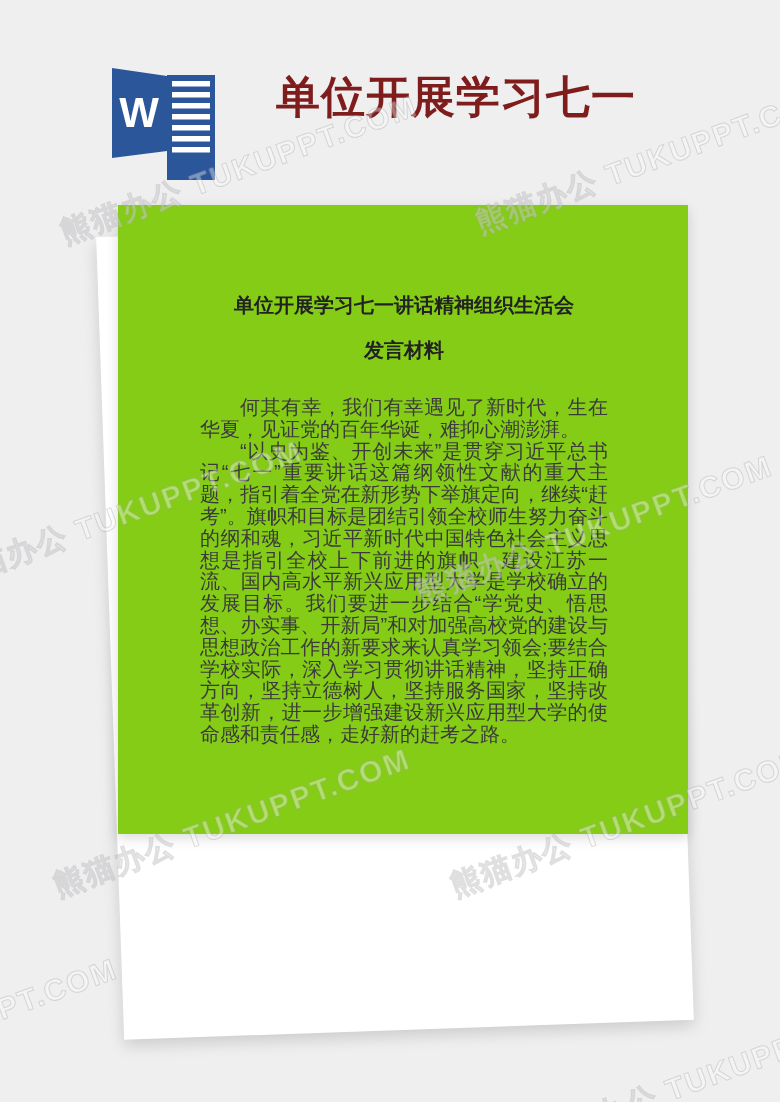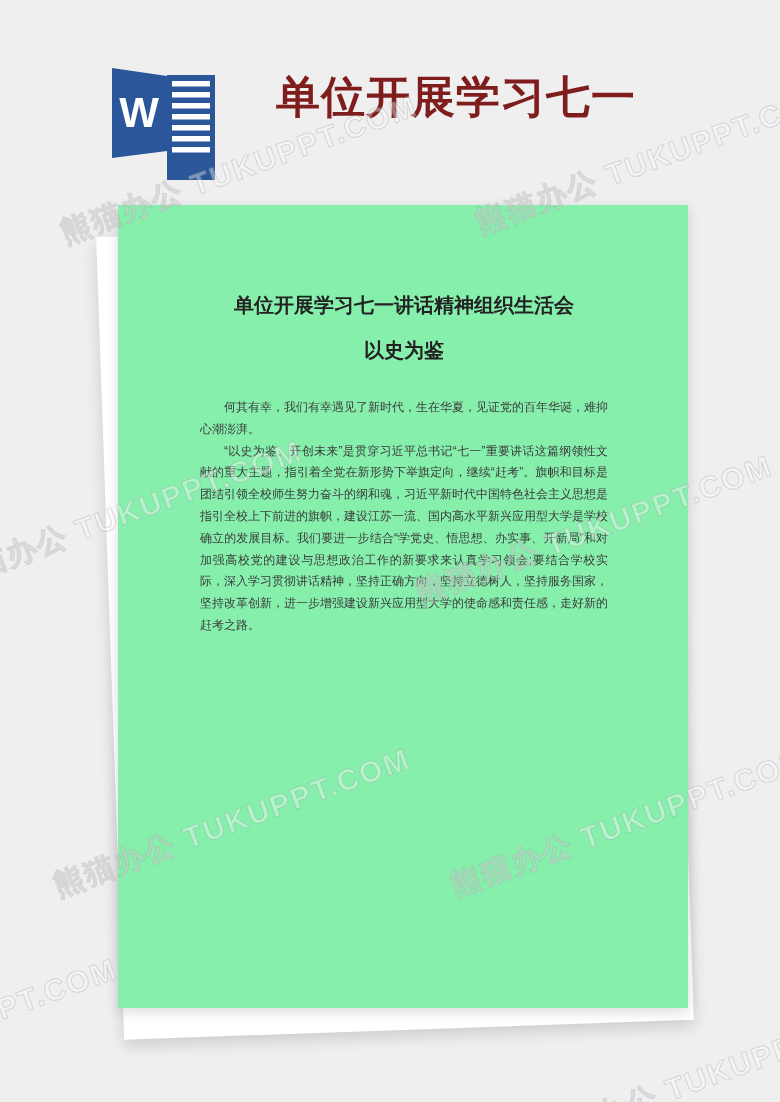--- a/index.html
+++ b/index.html
@@ -60,39 +60,39 @@
     background: #ffffff;
     transform: translate(-8px, 22px) rotate(-2deg);
     box-shadow: 0 6px 16px rgba(0,0,0,0.15);
     z-index: 1;
   }
   .page {
     position: absolute;
     left: 118px;
     top: 205px;
     width: 570px;
-    height: 803px;
-    background: #86efac;
+    height: 629px;
+    background: #84cc16;
     box-shadow: 0 4px 12px rgba(0,0,0,0.14);
     z-index: 2;
     box-sizing: border-box;
     padding: 78px 80px 0 82px;
     overflow: hidden;
   }
   .doc-title {
     font-size: 20px;
     font-weight: bold;
     color: #222222;
     text-align: center;
     line-height: 45px;
     font-family: "Liberation Sans", sans-serif;
   }
   .doc-body {
     margin-top: 24px;
-    font-size: 12px;
+    font-size: 20px;
     line-height: 21.8px;
     color: #3b3b3b;
     text-align: justify;
   }
   .doc-body p {
     margin: 0;
     text-indent: 2em;
     word-break: break-all;
   }
 
@@ -145,21 +145,21 @@
     <div class="header-title">
       <div>单位开展学习七一</div>
     </div>
   </div>
 
   <div class="page-back"></div>
 
   <div class="page">
     <div class="doc-title">
       <div>单位开展学习七一讲话精神组织生活会</div>
-      <div>以史为鉴</div>
+      <div>发言材料</div>
     </div>
     <div class="doc-body">
       <p>何其有幸，我们有幸遇见了新时代，生在华夏，见证党的百年华诞，难抑心潮澎湃。</p>
       <p>“以史为鉴、开创未来”是贯穿习近平总书记“七一”重要讲话这篇纲领性文献的重大主题，指引着全党在新形势下举旗定向，继续“赶考”。旗帜和目标是团结引领全校师生努力奋斗的纲和魂，习近平新时代中国特色社会主义思想是指引全校上下前进的旗帜，建设江苏一流、国内高水平新兴应用型大学是学校确立的发展目标。我们要进一步结合“学党史、悟思想、办实事、开新局”和对加强高校党的建设与思想政治工作的新要求来认真学习领会;要结合学校实际，深入学习贯彻讲话精神，坚持正确方向，坚持立德树人，坚持服务国家，坚持改革创新，进一步增强建设新兴应用型大学的使命感和责任感，走好新的赶考之路。</p>
     </div>
   </div>
 
   <span class="wm wm-a">熊猫办公 TUKUPPT.COM</span>
   <span class="wm wm-b">熊猫办公 TUKUPPT.COM</span>
   <span class="wm wm-c">熊猫办公 TUKUPPT.COM</span>

